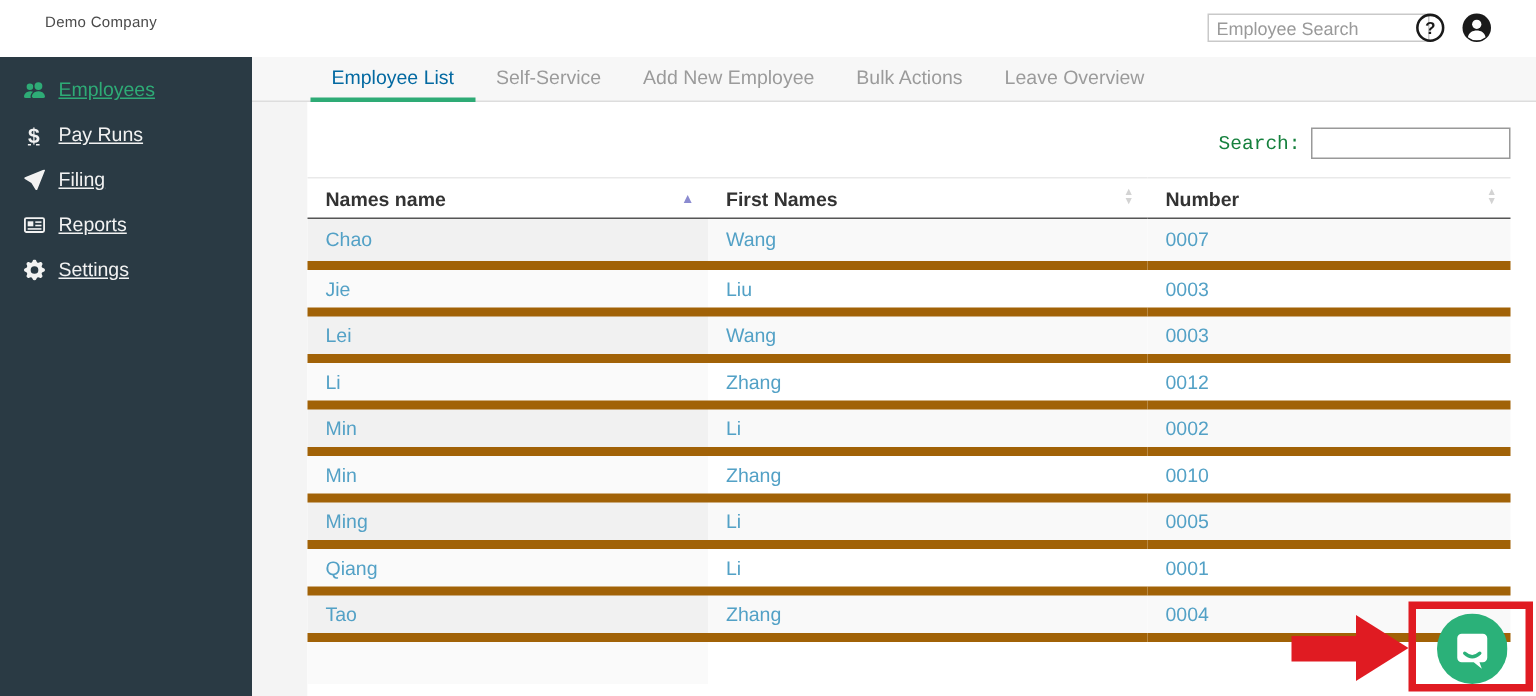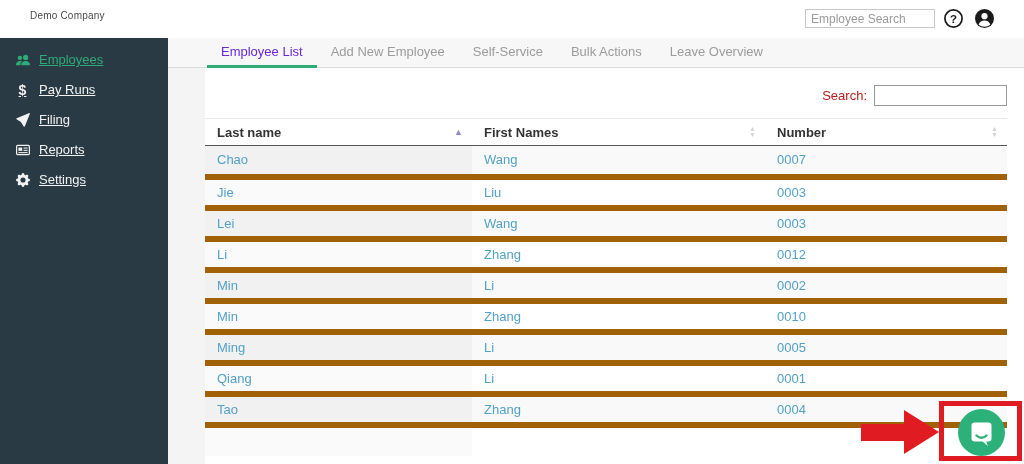--- a/index.html
+++ b/index.html
@@ -3,21 +3,21 @@
 <meta charset="utf-8">
 <style>
   * { margin:0; padding:0; box-sizing:border-box; }
   html,body { width:1024px; height:464px; overflow:hidden; background:#fff;
               font-family:"Liberation Sans", sans-serif; }
   body { position:relative; }
 
   
   .topbar { position:absolute; left:0; top:0; width:1024px; height:38px; background:#fff; z-index:3; }
   .brand { position:absolute; left:30px; top:10px; font-size:10px; color:#4a4a4a; letter-spacing:.2px; }
-  .emp-search { position:absolute; left:805px; top:9px; width:130px; height:19px;
+  .emp-search { position:absolute; left:805px; top:9px; width:148px; height:19px;
                 border:1px solid #c9c9c9; font-size:12px; padding:0 5px; color:#555;
                 font-family:"Liberation Sans",sans-serif; }
   .emp-search::placeholder { color:#9a9a9a; }
   .icon-btn { position:absolute; top:8px; width:21px; height:21px; cursor:pointer; background:none; border:none; }
   .icon-help { left:943px; }
   .icon-user { left:974px; }
 
   
   .sidebar { position:absolute; left:0; top:38px; width:168px; height:426px;
              background:var(--sidebar-bg); padding-top:14px; z-index:2; }
@@ -27,28 +27,28 @@
   .side-ic { width:17px; height:15px; margin-right:8px; display:inline-flex;
              align-items:center; justify-content:center; }
   .side-ic svg { width:14px; height:14px; fill:currentColor; stroke:none; }
   .side-ic .dollar { font-weight:bold; font-size:14px; line-height:14px; }
 
   
   .tabbar { position:absolute; left:168px; top:38px; width:856px; height:30px;
             background:#f7f7f7; border-bottom:1px solid #ddd; display:flex;
             padding-left:39px; z-index:1; }
   .tab { padding:0 14px; line-height:27px; height:30px; font-size:13px; color:#9b9b9b; cursor:pointer; }
-  .tab.active { color:#6d28d9; border-bottom:3px solid var(--accent); }
+  .tab.active { color:#0369a1; border-bottom:3px solid var(--accent); }
 
   
   .gutter { position:absolute; left:168px; top:68px; width:37px; height:396px; background:#f4f4f4; }
   .panel { position:absolute; left:205px; top:68px; width:802px; height:396px; background:#fff; }
 
   .tbl-search { position:absolute; top:17px; right:0; display:flex; align-items:center; }
-  .tbl-search label { font-size:13px; color:#b91c1c; margin-right:7px; }
+  .tbl-search label { font-size:13px; color:#15803d; margin-right:7px;font-family:Liberation Mono, monospace; }
   .tbl-search input { width:133px; height:21px; border:1px solid #999; padding:0 4px;
                       font-size:13px; font-family:"Liberation Sans",sans-serif; }
 
   table.emp { position:absolute; left:0; top:50px; width:802px; border-collapse:collapse; table-layout:fixed; }
   col.c1 { width:267px; } col.c2 { width:293px; } col.c3 { width:242px; }
   th { text-align:left; font-size:13px; font-weight:bold; color:#333; height:27px;
        padding:0 22px 0 12px; border-top:1px solid #e9e9e9; border-bottom:1px solid #555;
        position:relative; cursor:pointer; }
   th .sort { position:absolute; right:9px; top:50%; transform:translateY(-50%); }
   th .sort.asc { font-size:9px; color:#8b8bd0; }
@@ -131,41 +131,41 @@
         <svg viewBox="0 0 16 16">
           <path d="M9.4 1.05c-.41-1.4-2.4-1.4-2.81 0l-.1.34a1.46 1.46 0 0 1-2.1.87l-.31-.17c-1.28-.7-2.69.7-1.99 1.99l.17.31c.45.82.02 1.84-.87 2.1l-.34.1c-1.4.41-1.4 2.4 0 2.81l.34.1c.89.26 1.32 1.28.87 2.1l-.17.31c-.7 1.28.7 2.69 1.99 1.99l.31-.17a1.46 1.46 0 0 1 2.1.87l.1.34c.41 1.4 2.4 1.4 2.81 0l.1-.34a1.46 1.46 0 0 1 2.1-.87l.31.17c1.28.7 2.69-.7 1.99-1.99l-.17-.31a1.46 1.46 0 0 1 .87-2.1l.34-.1c1.4-.41 1.4-2.4 0-2.81l-.34-.1a1.46 1.46 0 0 1-.87-2.1l.17-.31c.7-1.28-.7-2.69-1.99-1.99l-.31.17a1.46 1.46 0 0 1-2.1-.87l-.1-.34zM8 10.93a2.93 2.93 0 1 1 0-5.86 2.93 2.93 0 0 1 0 5.86z"></path>
         </svg>
       </span>
       <span>Settings</span>
     </div>
   </nav>
 
 <div class="tabbar" id="tabbar">
     <div class="tab active">Employee List</div>
+    <div class="tab">Self-Service</div>
     <div class="tab">Add New Employee</div>
-    <div class="tab">Self-Service</div>
     <div class="tab">Bulk Actions</div>
     <div class="tab">Leave Overview</div>
   </div>
 
 <div class="gutter"></div>
 <div class="panel">
   <div class="tbl-search">
     <label>Search:</label>
     <input type="text" value="" style="">
   </div>
   <table class="emp">
     <colgroup>
         <col class="c1">
         <col class="c2">
         <col class="c3">
       </colgroup>
     <thead>
         <tr id="emp-head">
-          <th><span>Last name</span><span class="sort asc">▲</span></th>
+          <th><span>Names name</span><span class="sort asc">▲</span></th>
           <th><span>First Names</span><span class="sort none">▲<br>▼</span></th>
           <th><span>Number</span><span class="sort none">▲<br>▼</span></th>
         </tr>
       </thead>
     <tbody id="emp-body">
         <tr>
           <td>Chao</td>
           <td>Wang</td>
           <td>0007</td>
         </tr>

